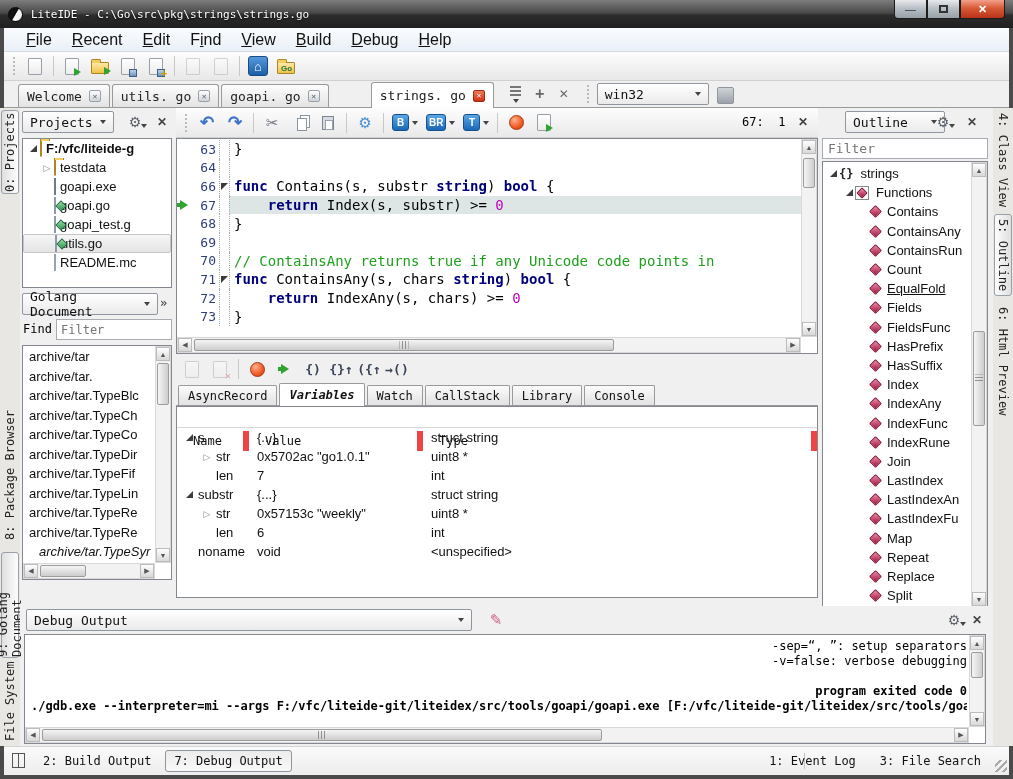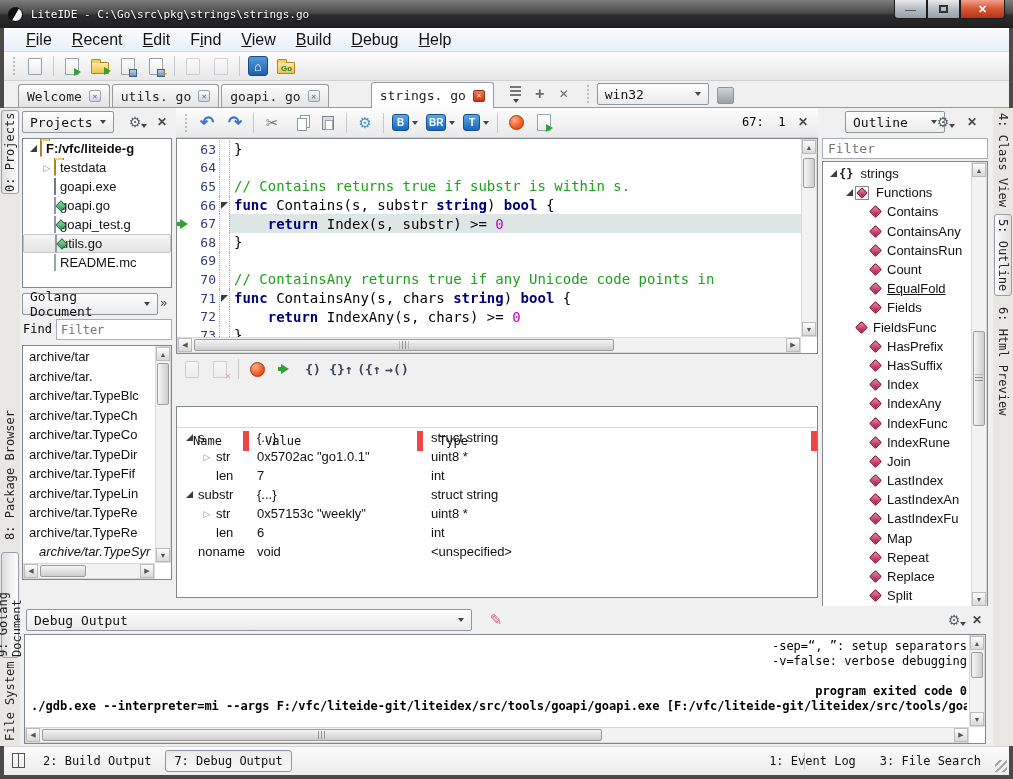--- a/index.html
+++ b/index.html
@@ -444,21 +444,20 @@
     </div>
   <div class="mono" style="position:absolute;left:742px;top:115px;font-size:12px;color:#000;"><span>67:</span>&nbsp;&nbsp;<span>1</span></div>
   <div class="iconbtn" style="position:absolute;left:793px;top:112px;">
       <span class="hdr-x">✕</span>
     </div>
 
   <div id="code-box" class="white-box">
     <div id="code-lines" style="position:absolute;left:0;top:1px;right:16px;bottom:16px;overflow:hidden;">
         <div class="cline"><span class="cmark"></span><span class="cnum">63</span><span class="cfold"></span><span class="ctext"><span class="cp">}</span></span></div>
         <div class="cline"><span class="cmark"></span><span class="cnum">64</span><span class="cfold"></span><span class="ctext"></span></div>
-        <div class="cline"><span class="cmark"></span><span class="cnum">65</span><span class="cfold"></span><span class="ctext"><span class="cc">// Contains returns true if substr is within s.</span></span></div>
         <div class="cline"><span class="cmark"></span><span class="cnum">66</span><span class="cfold"><span class="fold-tri"></span></span><span class="ctext"><span class="ck">func</span><span class="cp"> Contains(s, substr </span><span class="ck">string</span><span class="cp">) </span><span class="ck">bool</span><span class="cp"> {</span></span></div>
         <div class="cline"><span class="cmark"><span class="garr"></span></span><span class="cnum">67</span><span class="cfold"></span><span class="ctext hl"><span class="cp">    </span><span class="ck">return</span><span class="cp"> Index(s, substr) &gt;= </span><span class="cn">0</span></span></div>
         <div class="cline"><span class="cmark"></span><span class="cnum">68</span><span class="cfold"></span><span class="ctext"><span class="cp">}</span></span></div>
         <div class="cline"><span class="cmark"></span><span class="cnum">69</span><span class="cfold"></span><span class="ctext"></span></div>
         <div class="cline"><span class="cmark"></span><span class="cnum">70</span><span class="cfold"></span><span class="ctext"><span class="cc">// ContainsAny returns true if any Unicode code points in</span></span></div>
         <div class="cline"><span class="cmark"></span><span class="cnum">71</span><span class="cfold"><span class="fold-tri"></span></span><span class="ctext"><span class="ck">func</span><span class="cp"> ContainsAny(s, chars </span><span class="ck">string</span><span class="cp">) </span><span class="ck">bool</span><span class="cp"> {</span></span></div>
         <div class="cline"><span class="cmark"></span><span class="cnum">72</span><span class="cfold"></span><span class="ctext"><span class="cp">    </span><span class="ck">return</span><span class="cp"> IndexAny(s, chars) &gt;= </span><span class="cn">0</span></span></div>
         <div class="cline"><span class="cmark"></span><span class="cnum">73</span><span class="cfold"></span><span class="ctext"><span class="cp">}</span></span></div>
       </div>
     <div class="sb" style="right:0;top:0;width:16px;bottom:16px;">
@@ -497,20 +496,28 @@
       <span class="tbtn">
         <span class="stepg">{}↑</span>
       </span>
       <span class="tbtn">
         <span class="stepg">({↑</span>
       </span>
       <span class="tbtn">
         <span class="stepg">→()</span>
       </span>
     </div>
+  <div id="debug-tabs">
+      <div class="dtab">AsyncRecord</div>
+      <div class="dtab active">Variables</div>
+      <div class="dtab">Watch</div>
+      <div class="dtab">CallStack</div>
+      <div class="dtab">Library</div>
+      <div class="dtab">Console</div>
+    </div>
   <div id="vars-box" class="white-box">
     <div id="var-header">
         <div style="width: 72px;">Name</div>
         <div style="width: 174px;">Value</div>
         <div style="flex: 1 1 0%;">Type</div>
       </div>
     <div id="var-rows">
         <div class="vrow">
           <span class="vcell" style="width: 72px; padding-left: 6px;">
             <span class="exp" style="width: 12px; display: inline-flex; justify-content: center;">
@@ -655,21 +662,21 @@
         <div class="trow" style="padding-left: 36px; height: 19.2px; text-decoration: underline;">
           <span class="exp"></span>
           <span class="i-dia" style="margin-right: 7px;"></span>
           <span>EqualFold</span>
         </div>
         <div class="trow" style="padding-left: 36px; height: 19.2px;">
           <span class="exp"></span>
           <span class="i-dia" style="margin-right: 7px;"></span>
           <span>Fields</span>
         </div>
-        <div class="trow" style="padding-left: 22px; height: 19.2px;">
+        <div class="trow" style="padding-left: 36px; height: 19.2px;">
           <span class="exp"></span>
           <span class="i-dia" style="margin-right: 7px;"></span>
           <span>FieldsFunc</span>
         </div>
         <div class="trow" style="padding-left: 36px; height: 19.2px;">
           <span class="exp"></span>
           <span class="i-dia" style="margin-right: 7px;"></span>
           <span>HasPrefix</span>
         </div>
         <div class="trow" style="padding-left: 36px; height: 19.2px;">

